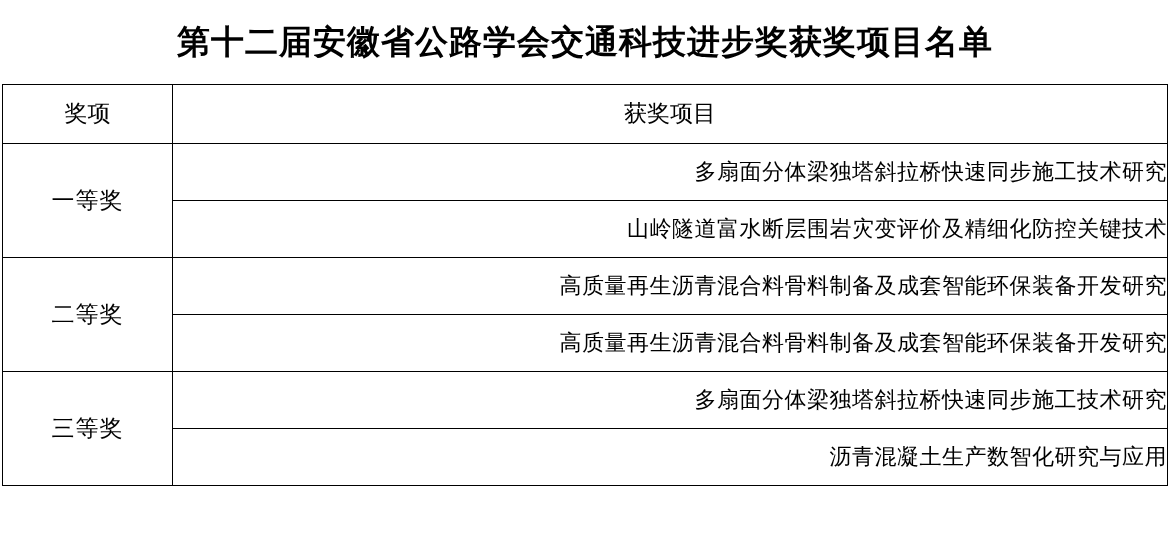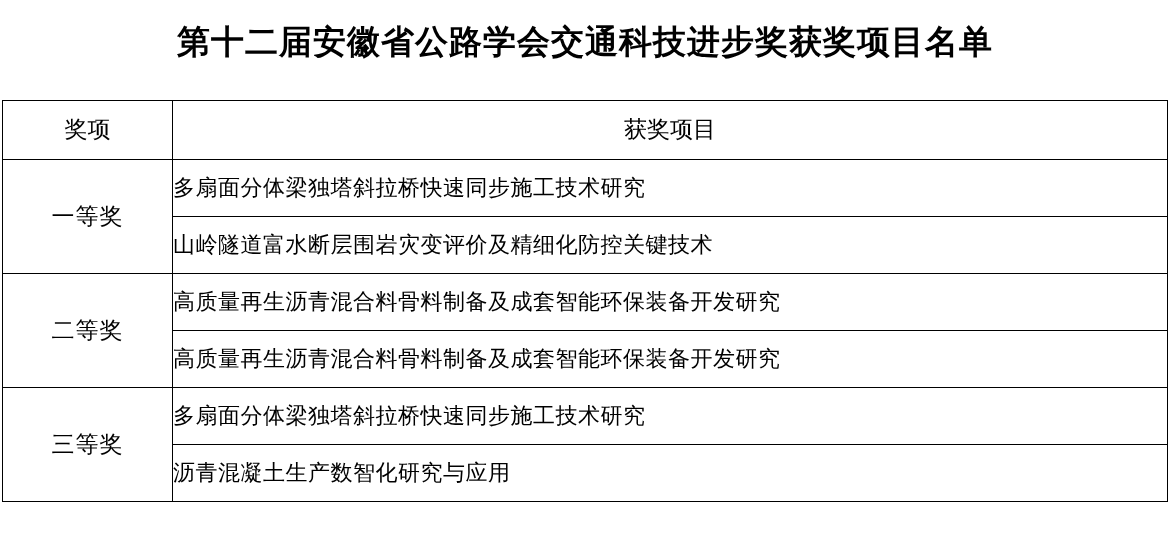--- a/index.html
+++ b/index.html
@@ -26,21 +26,20 @@
     font-size: 33px;
     font-weight: bold;
     letter-spacing: 1px;
     line-height: 1.2;
     padding-top: 22px;
     padding-bottom: 22px;
     font-family: "DejaVu Serif", "Liberation Serif", serif;
   }
   .table-wrap {
     padding: 0 2px 0 2px;
-    margin-top: 16px;
   }
   table.award-table {
     border-collapse: collapse;
     width: 1166px;
     margin: 0 auto;
     table-layout: fixed;
   }
   table.award-table td,
   table.award-table th {
     border: 1px solid #000000;
@@ -59,21 +58,21 @@
     font-family: "DejaVu Serif", "Liberation Serif", serif;
   }
   td.award-cell {
     text-align: center;
     font-size: 23px;
     font-family: Liberation Sans, sans-serif;
     letter-spacing: 1px;
   }
   td.project-cell {
     height: 56px;
-    text-align: left;
+    text-align: right;
     font-size: 22px;
     padding-left: 14px;
     font-family: "DejaVu Serif", "Liberation Serif", serif;
     letter-spacing: 0.5px;
     white-space: nowrap;
   }
 </style>
 </head>
 <body>
 

